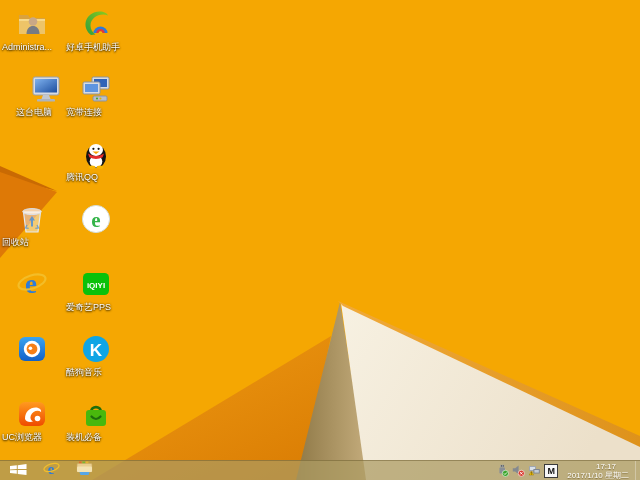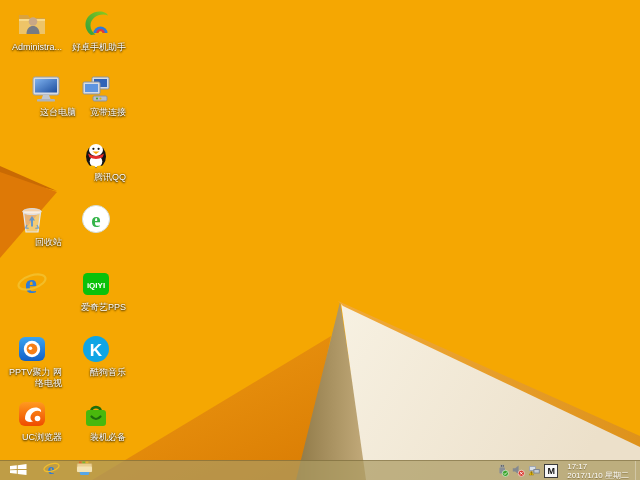--- a/index.html
+++ b/index.html
@@ -1,38 +1,38 @@
 <!DOCTYPE html>
 <html><head>
 <meta charset="utf-8">
 <style>
   html,body{margin:0;padding:0;}
   body{font-family:"Liberation Sans",sans-serif;}
   .stage{position:relative;width:640px;height:480px;overflow:hidden;background:#F5A702;}
   .wall{position:absolute;left:0;top:0;width:640px;height:480px;}
 
   
-  .cell{position:absolute;width:60px;text-align:right;cursor:default;}
+  .cell{position:absolute;width:60px;text-align:left;cursor:default;}
   .ig{width:32px;height:32px;margin:0 auto;}
   .ig svg{width:32px;height:32px;display:block;}
   .lbl{margin-top:2px;font-size:9px;line-height:11px;color:#ffffff;
        text-shadow:0 1px 2px rgba(0,0,0,.85),0 0 2px rgba(0,0,0,.55);
        word-break:break-all;}
 
   
   .taskbar{position:absolute;left:0;right:0;bottom:0;height:20px;box-sizing:border-box;
            background:rgba(171,154,97,.72);border-top:1px solid rgba(100,85,40,.45);
            display:flex;align-items:center;}
   .tb-btn{width:28px;height:19px;display:flex;align-items:center;justify-content:center;}
   .tb-btn.start{margin-left:4px;}
   .tray{margin-left:auto;display:flex;align-items:center;gap:3px;}
   .tray svg{display:block;}
   .ime{width:12px;height:12px;background:#f8f8f8;border:1px solid #3a3a3a;color:#111;
        font-size:9px;font-weight:bold;line-height:12px;text-align:center;}
-  .clock{font-size:8px;line-height:9px;color:#fff;
+  .clock{text-align:right;font-size:8px;line-height:9px;color:#fff;
          text-shadow:0 1px 1px rgba(80,60,10,.6);margin-left:6px;white-space:nowrap;}
   .clock .time{padding-right:13px;}
   .show-desktop{width:4px;height:20px;border-left:1px solid rgba(255,255,255,.3);margin-left:3px;}
 </style>
 </head>
 <body>
 
 <div class="stage">
 
   <svg class="wall" viewBox="0 0 640 480" preserveAspectRatio="none">
@@ -125,21 +125,20 @@
           <stop offset="0" stop-color="#3AA4F0"></stop>
               <stop offset="1" stop-color="#1260C8"></stop>
             </linearGradient>
           </defs>
         <rect x="3" y="4" width="26" height="24" rx="6" fill="url(#pptvg)"></rect>
         <circle cx="16" cy="16" r="8.2" fill="#ffffff"></circle>
         <circle cx="16" cy="16" r="5.4" fill="#F57F17"></circle>
         <circle cx="14.4" cy="15.2" r="1.8" fill="#ffffff"></circle>
       </svg>
     </div>
-    <div class="lbl">PPTV聚力 网络电视</div>
   </div>
 
   <div class="cell" style="left:2px;top:398px">
     <div class="ig">
       <svg viewBox="0 0 32 32">
         <defs>
             <linearGradient id="ucg" x1="0" y1="0" x2="0" y2="1">
           <stop offset="0" stop-color="#FF9A1F"></stop>
               <stop offset="1" stop-color="#EE4B00"></stop>
             </linearGradient>

